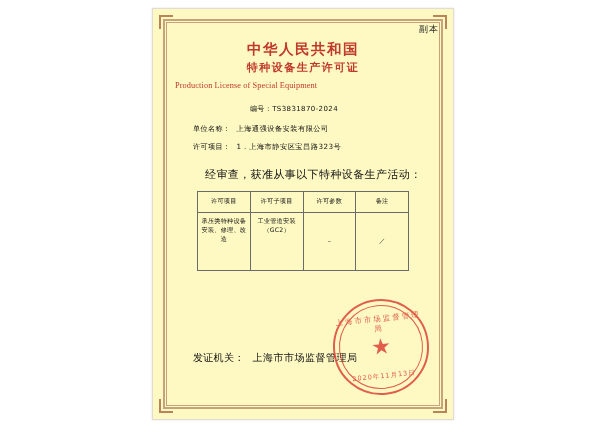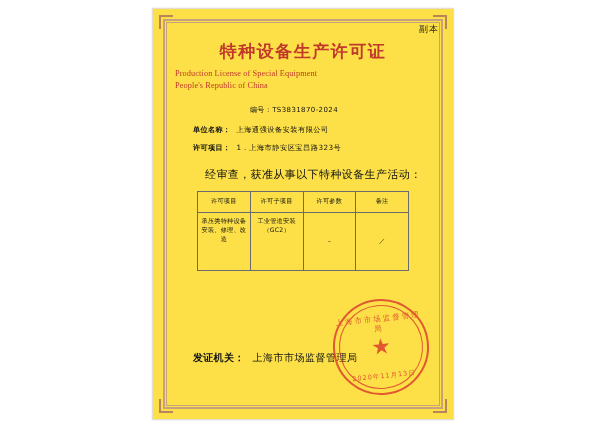--- a/index.html
+++ b/index.html
@@ -20,21 +20,21 @@
     height: 430px;
   }
 
   
   .certificate {
     position: absolute;
     left: 152px;
     top: 8px;
     width: 300px;
     height: 410px;
-    background: #fde047;
+    background: #fef9c3;
     border: 1px solid #e3dcd2;
     box-shadow: 0 0 2px rgba(0,0,0,0.12);
   }
 
   
   .frame-outer {
     position: absolute;
     left: 10px;
     top: 10px;
     right: 10px;
@@ -84,21 +84,21 @@
     text-align: center;
     color: #c0392b;
     font-family: "DejaVu Sans", sans-serif;
     font-weight: bold;
     font-size: 14.5px;
     letter-spacing: 1.5px;
     line-height: 1.45;
     margin-top: 8px;
   }
   .title-cn .line2 {
-    font-size: 17px;
+    font-size: 11px;
   }
   .title-en {
     text-align: left;
     color: #c0392b;
     font-family: "Liberation Serif", serif;
     font-size: 8.3px;
     line-height: 1.5;
     margin-top: 4px;
     letter-spacing: 0.1px;
   }
@@ -123,21 +123,20 @@
     align-items: flex-start;
     font-size: 7.2px;
     color: #111;
     font-family: "DejaVu Sans", sans-serif;
     margin-bottom: 8px;
     line-height: 1.4;
   }
   .field-label {
     white-space: nowrap;
     letter-spacing: 0.3px;
-    font-weight: bold;
   }
   .field-value {
     margin-left: 6px;
     letter-spacing: 0.5px;
   }
 
   .statement {
     margin-top: 14px;
     padding-left: 30px;
     font-size: 11px;
@@ -261,26 +260,26 @@
     <div class="frame-outer"></div>
     <div class="frame-inner"></div>
     <div class="corner tl"></div>
     <div class="corner tr"></div>
     <div class="corner bl"></div>
     <div class="corner br"></div>
 
     <div class="content">
 
       <div class="title-cn">
+        <div>中华人民共和国</div>
         <div class="line2">特种设备生产许可证</div>
       </div>
 
       <div class="title-en">
         <div>Production License of Special Equipment</div>
-        <div>People's Republic of China</div>
       </div>
 
       <div class="cert-no">
         <span>编号：</span><span>TS3831870-2024</span>
       </div>
 
       <div class="fields">
         <div class="field-row">
           <span class="field-label">单位名称：</span>
           <span class="field-value">上海通强设备安装有限公司</span>

